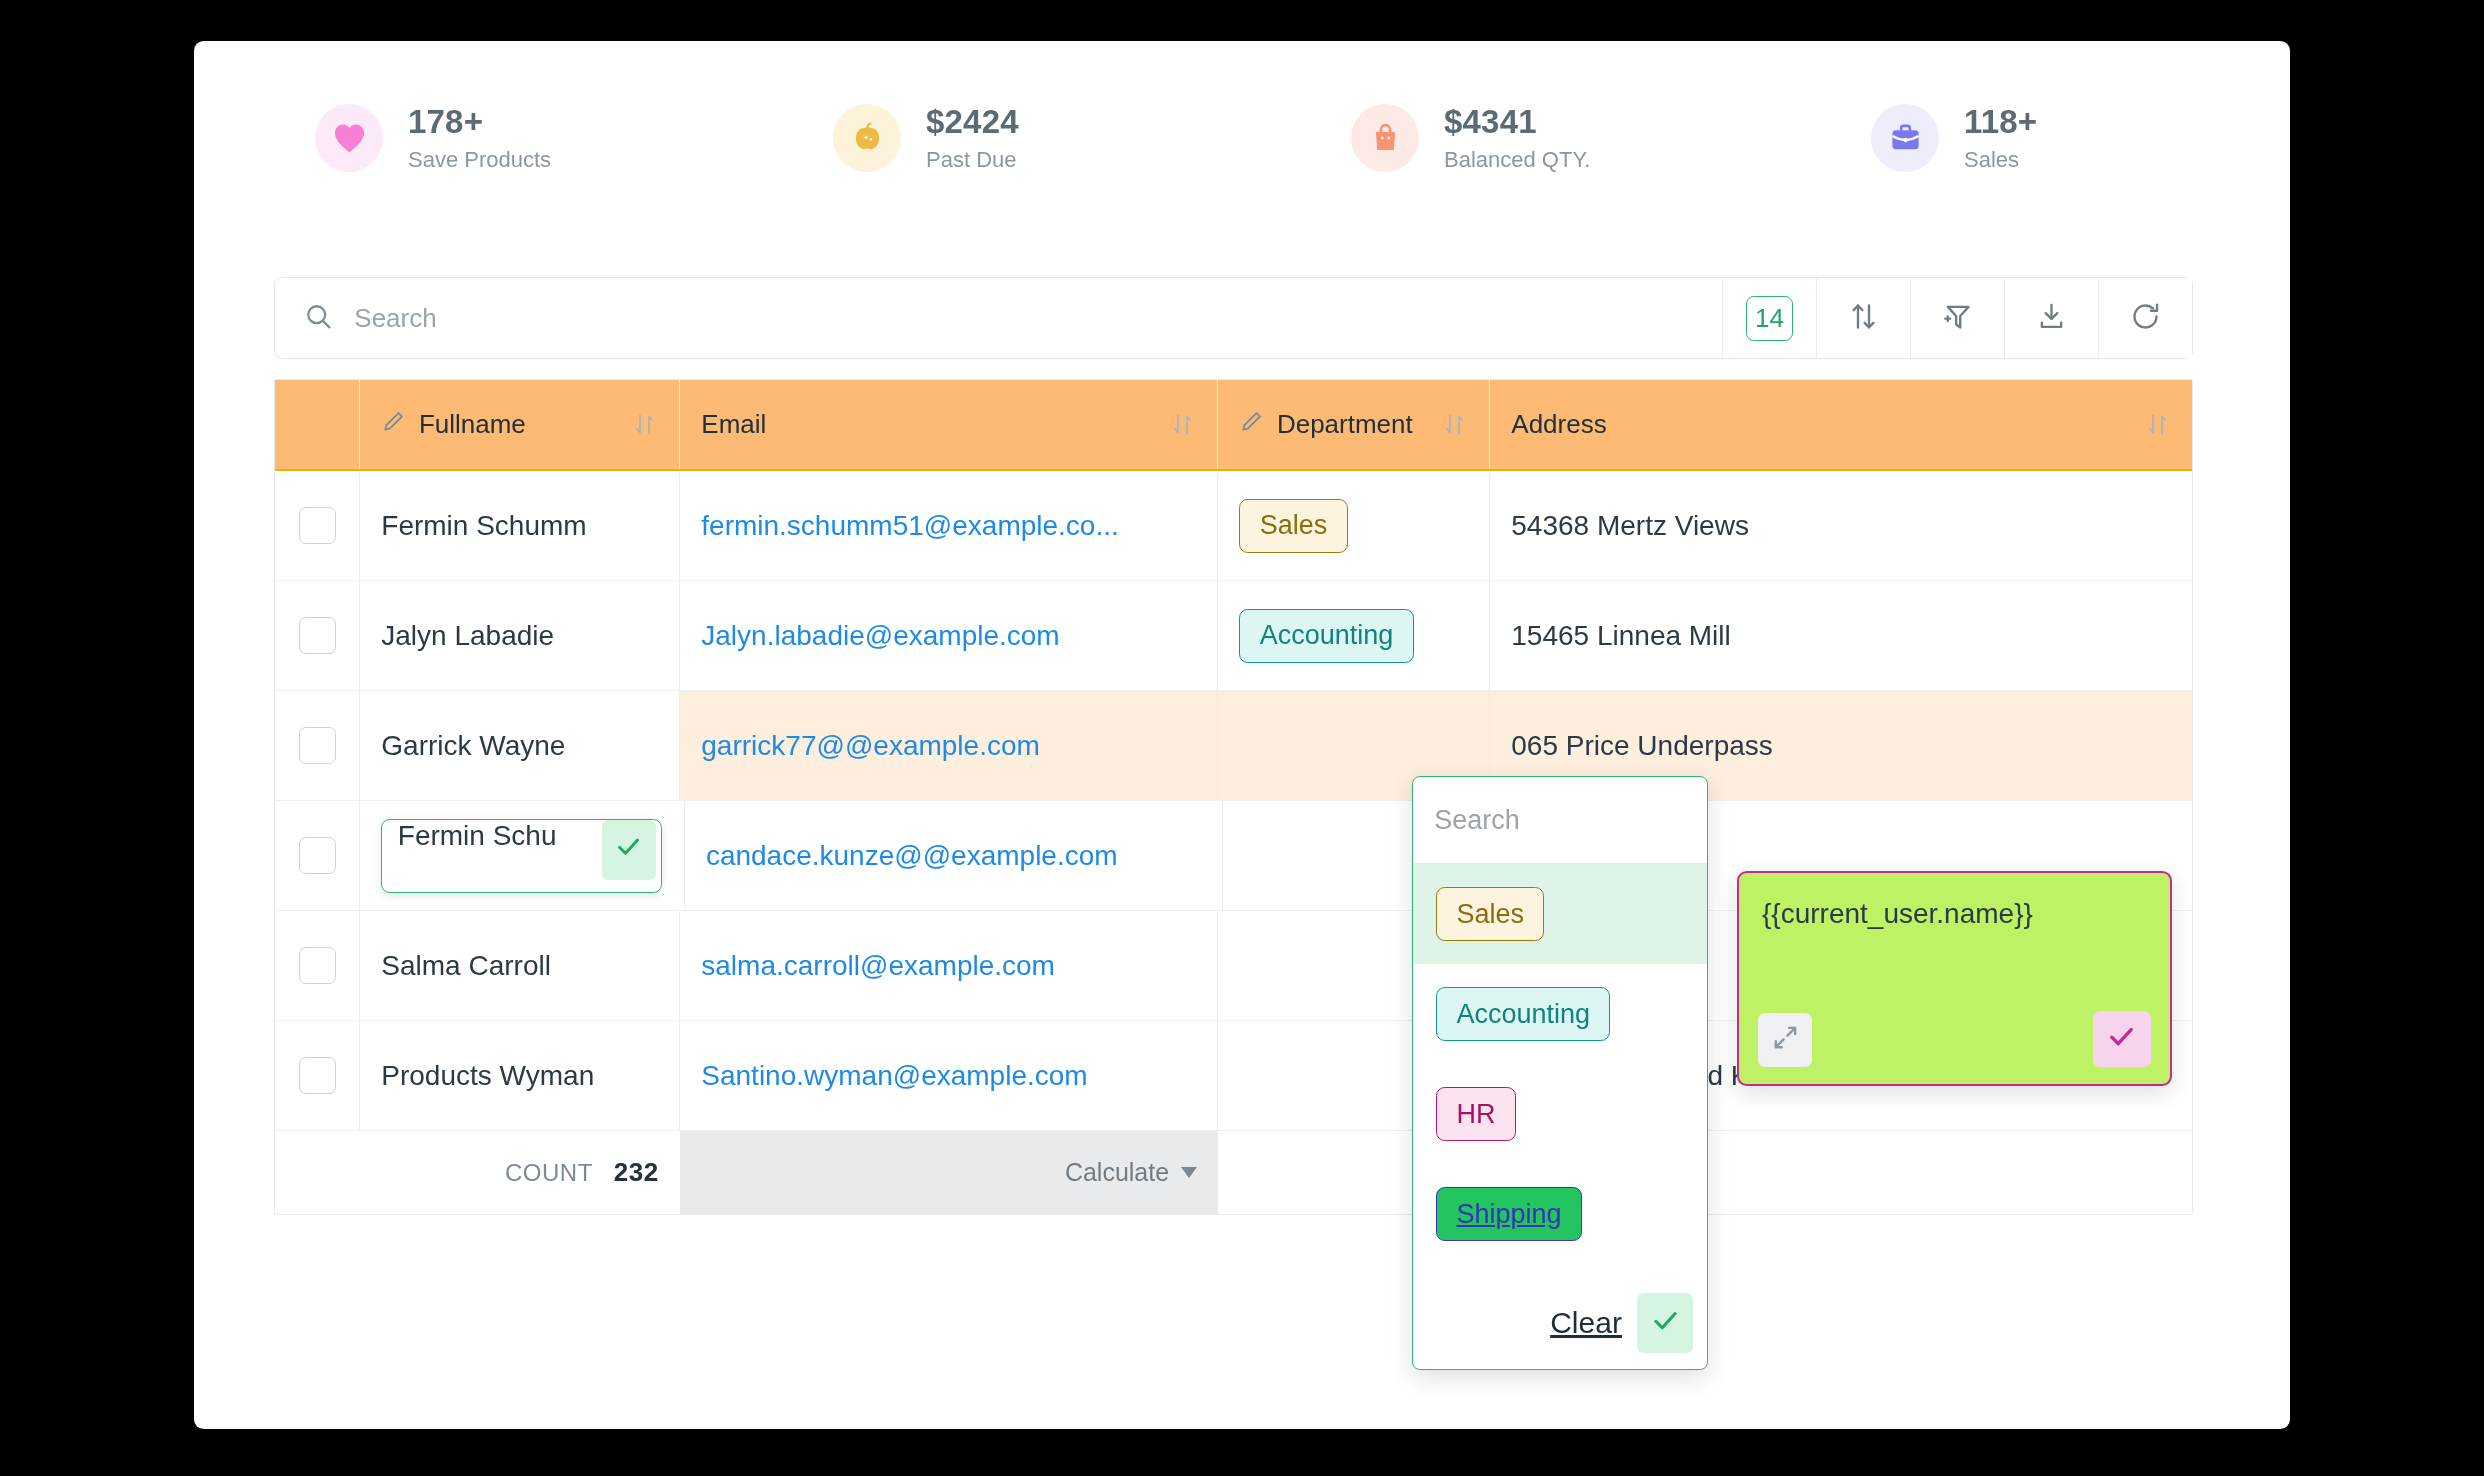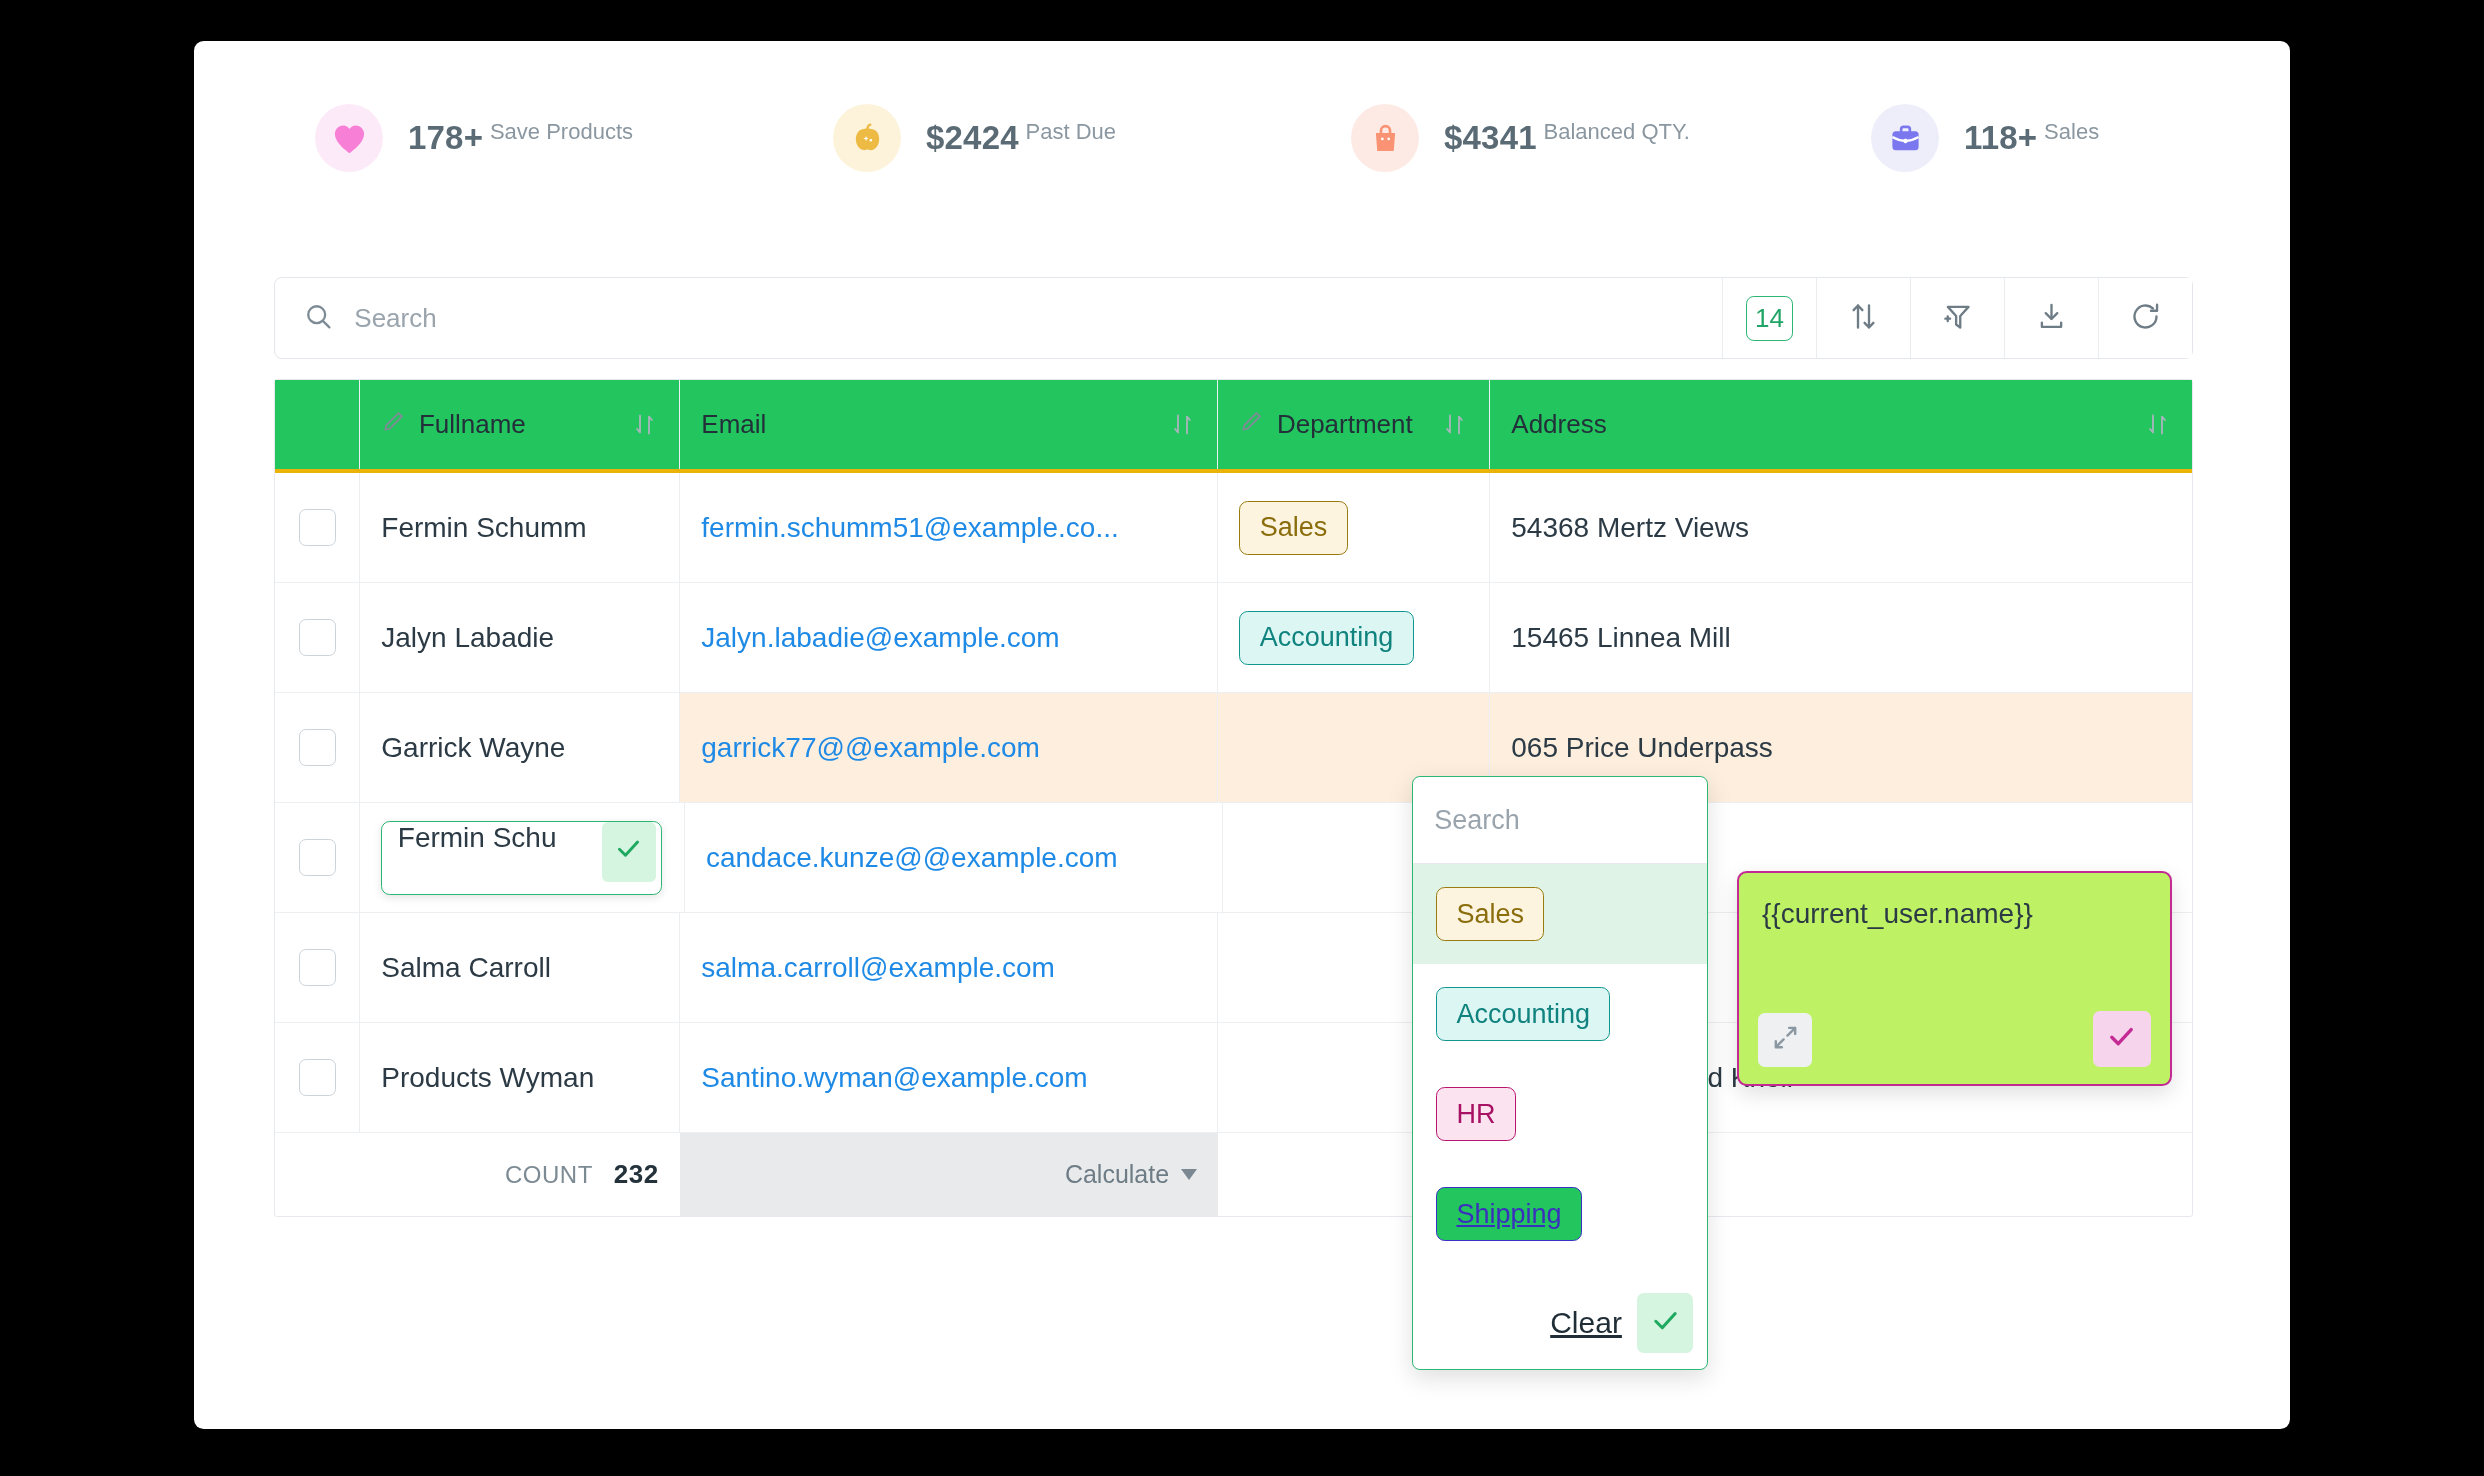--- a/index.html
+++ b/index.html
@@ -30,21 +30,21 @@
   .stat:nth-child(1) { padding-left: 121px; }
   .stat:nth-child(2) { padding-left: 115px; }
   .stat:nth-child(3) { padding-left: 109px; }
   .stat:nth-child(4) { padding-left: 105px; }
   .stat-bubble {
     width: 68px; height: 68px; border-radius: 50%;
     display: flex; align-items: center; justify-content: center;
     flex: 0 0 auto;
   }
   .stat-bubble svg { display: block; }
-  .stat-text { display: flex; flex-direction: row; gap: 6.8px; }
+  .stat-text { display: flex; flex-direction: column; gap: 6.8px; }
   .stat-value { font-size: 33px; font-weight: 700; color: #5b6b75; letter-spacing: 0.2px; }
   .stat-label { font-size: 22px; color: #8b97a0; }
 
   
   .searchbar {
     position: absolute; left: 80px; top: 236px;
     width: 1919px; height: 82px;
     border: 1px solid #e3e7eb; border-radius: 7.8px;
     background: #fff; display: flex; align-items: stretch;
   }
@@ -69,21 +69,21 @@
 
   
   .table {
     position: absolute; left: 80px; top: 338px;
     width: 1919px;
     border: 1px solid #e6eaee;
     border-radius: 2.9px;
     background: #fff;
   }
   .trow { display: flex; }
-  .thead .trow { background: #22c55e; border-bottom: 4px solid #eab308; justify-content: flex-end; }
+  .thead .trow { background: #fdba74; border-bottom: 2px solid #eab308; justify-content: flex-end; }
   .th, .td {
     border-right: 1px solid #eceff2;
     display: flex; align-items: center;
     padding: 0 21.3px;
     min-height: 89px;
   }
   .th:last-child, .td:last-child { border-right: none; }
   .c-check { width: 85px; justify-content: center; padding: 0; flex: 0 0 85px; }
   .c-name  { flex: 0 0 320px; }
   .c-mail  { flex: 0 0 538px; }

